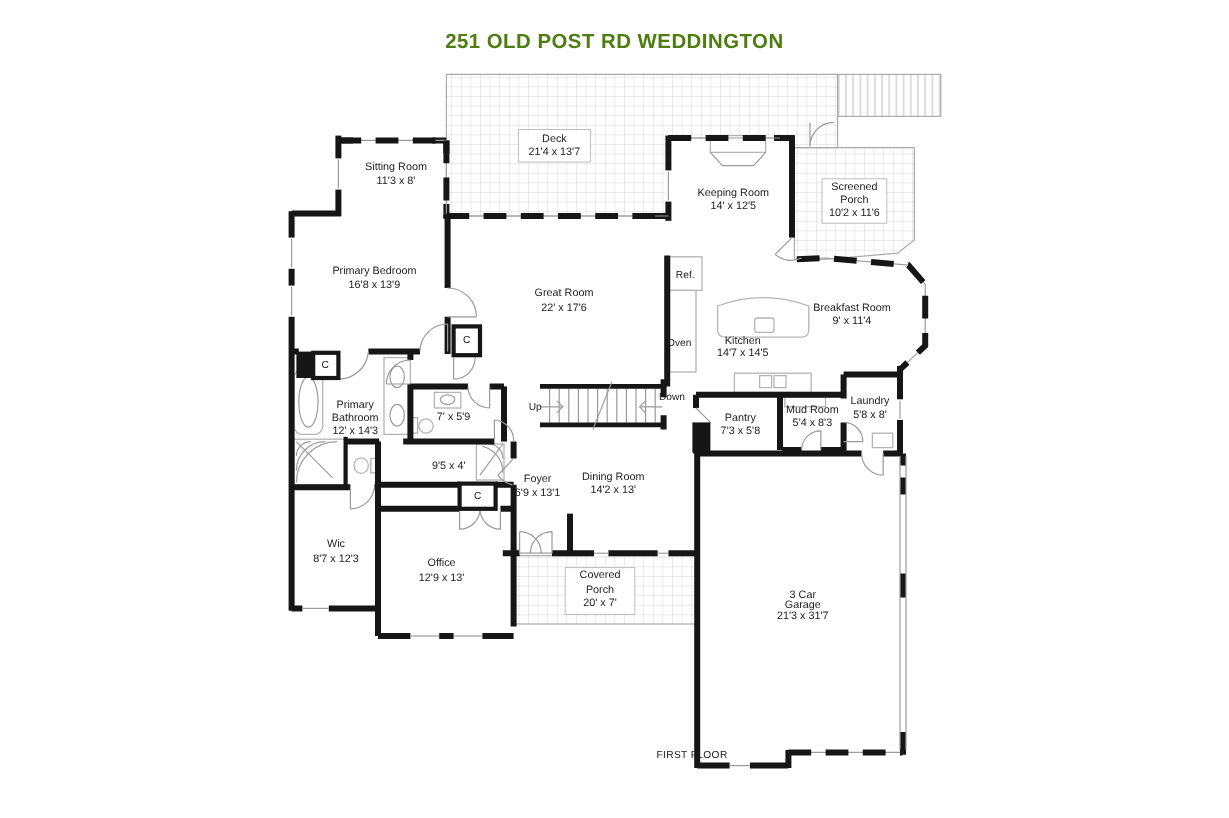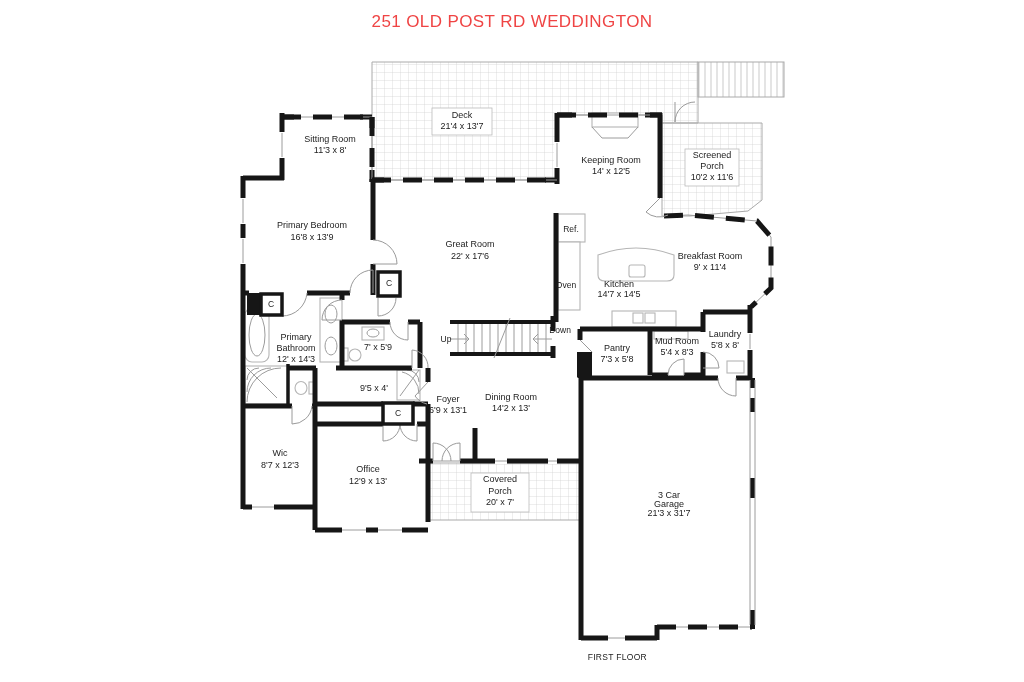--- a/index.html
+++ b/index.html
@@ -1,20 +1,20 @@
 <!DOCTYPE html>
 <html><head>
 <meta charset="utf-8">
 <style>
   html,body{margin:0;padding:0;background:#fff;}
   #page{position:relative;width:1024px;height:682px;background:#ffffff;overflow:hidden;
         font-family:"Liberation Sans",sans-serif;}
-  #plan-title{position:absolute;left:0;top:12px;width:1024px;text-align:center;
-        font-size:17px;letter-spacing:.4px;color:#ef4444;font-weight:400;}
-  #floor-label{position:absolute;left:547px;top:652px;width:100px;text-align:right;
+  #plan-title{position:absolute;left:0;top:25px;width:1024px;text-align:center;
+        font-size:17px;letter-spacing:.4px;color:#4d7c0f;font-weight:700;}
+  #floor-label{position:absolute;left:547px;top:624px;width:100px;text-align:left;
         font-size:8.5px;letter-spacing:.3px;color:#1b1b1b;}
   svg{position:absolute;left:0;top:0;}
   .wall{stroke:#161616;stroke-width:5;fill:none;stroke-linecap:butt;}
   .wall4{stroke:#161616;stroke-width:3.5;fill:none;}
   .dash{stroke:#161616;stroke-width:5;fill:none;stroke-dasharray:19 12;}
   .thin{stroke:#9c9c9c;stroke-width:1;fill:none;}
   .fix{stroke:#b5b5b5;stroke-width:1.1;fill:#ffffff;}
   .door{stroke:#9a9a9a;stroke-width:1;fill:none;}
   .blackfill{fill:#161616;stroke:none;}
   .gridfill{fill:url(#g8);stroke:#aaaaaa;stroke-width:1;}

